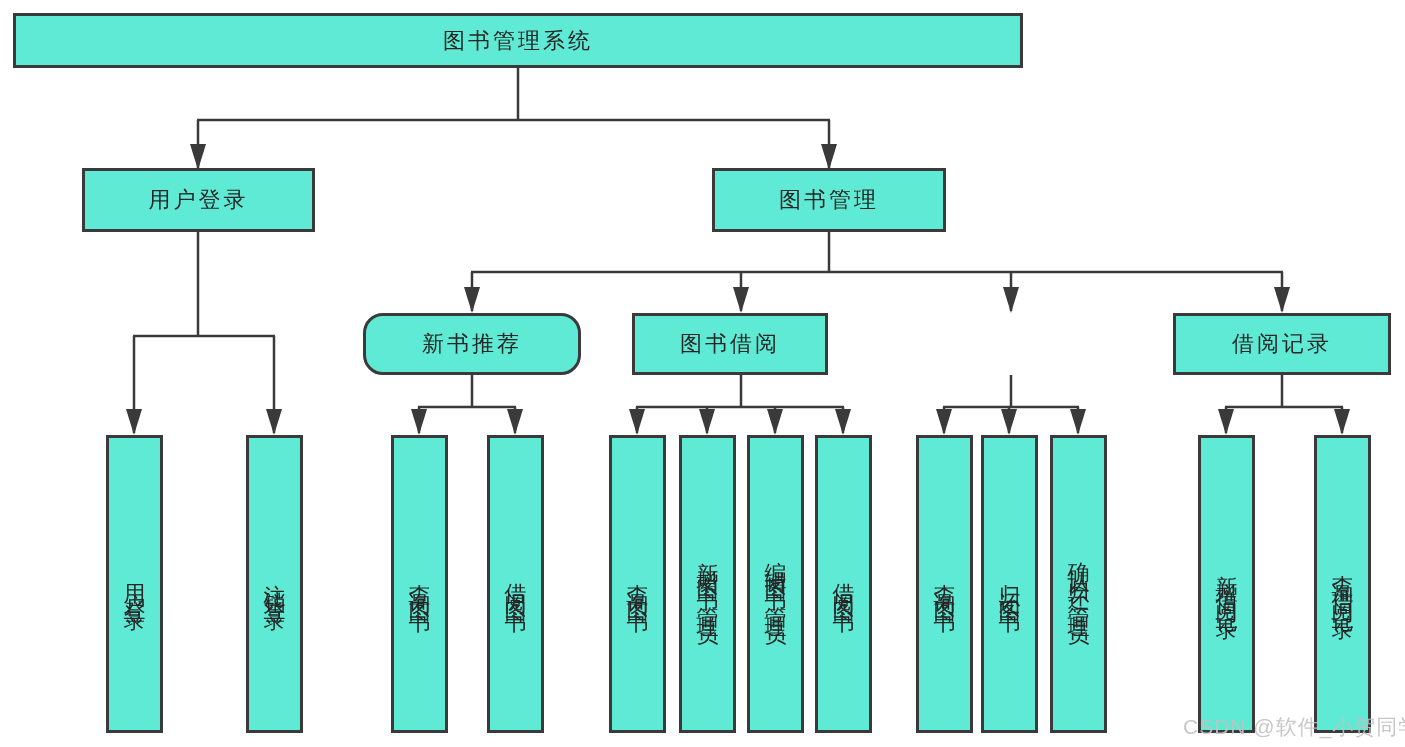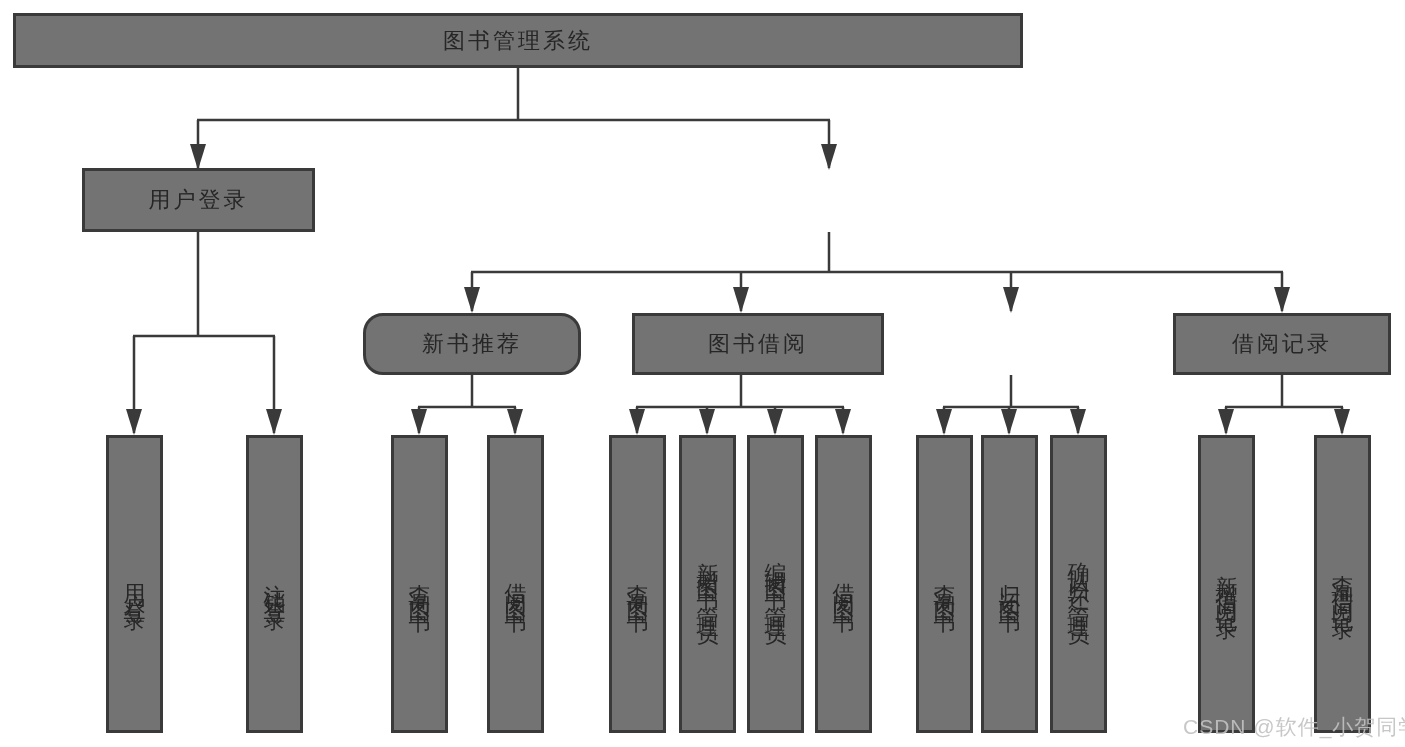--- a/index.html
+++ b/index.html
@@ -15,21 +15,21 @@
     background:var(--bg);
     font-family:"Liberation Sans","DejaVu Sans",sans-serif;
     overflow:hidden;
   }
   .connectors{position:absolute;left:0;top:0;z-index:1;}
   .connectors path.l{fill:none;stroke:var(--line);stroke-width:2.5;}
   .connectors path.arrow{fill:var(--line);stroke:none;}
   .box{
     position:absolute;
     box-sizing:border-box;
-    background:#737373;
+    background:#5eead4;
     border:3px solid var(--line);
     display:flex;align-items:center;justify-content:center;
     color:var(--text);
     z-index:2;
   }
   .h-label{font-size:22px;letter-spacing:3px;white-space:nowrap;}
   .leaf .v-label{
     writing-mode:vertical-rl;
     text-orientation:mixed;
     font-size:22px;
@@ -45,21 +45,21 @@
     letter-spacing:1px;
     color:var(--watermark);
     opacity:.9;
     white-space:nowrap;
   }
   
   .root-box{left:13px;top:13px;width:1010px;height:55px;}
   .b-user-login{left:82px;top:168px;width:233px;height:64px;}
   .b-book-mgmt{left:712px;top:168px;width:234px;height:64px;}
   .m-new-book{left:363px;top:313px;width:218px;height:62px;border-radius:20px;}
-  .m-book-borrow{left:632px;top:313px;width:252px;height:62px;}
+  .m-book-borrow{left:632px;top:313px;width:196px;height:62px;}
   .m-current-borrow{left:902px;top:313px;width:218px;height:62px;}
   .m-borrow-records{left:1173px;top:313px;width:218px;height:62px;}
   .leaf{top:435px;width:57px;height:298px;}
   .lf-0{left:106px;}  .lf-1{left:246px;}
   .lf-2{left:391px;}  .lf-3{left:487px;}
   .lf-4{left:609px;}  .lf-5{left:679px;}  .lf-6{left:747px;}  .lf-7{left:815px;}
   .lf-8{left:916px;}  .lf-9{left:981px;}  .lf-10{left:1050px;}
   .lf-11{left:1198px;} .lf-12{left:1314px;}
 </style>
 </head>
@@ -110,20 +110,23 @@
     </g>
   </svg>
 
   <div class="box root-box">
     <span class="h-label">图书管理系统</span>
   </div>
 
   <div class="box b-user-login">
     <span class="h-label">用户登录</span>
   </div>
+  <div class="box b-book-mgmt">
+    <span class="h-label">图书管理</span>
+  </div>
 
   <div class="box m-new-book">
     <span class="h-label">新书推荐</span>
   </div>
   <div class="box m-book-borrow">
     <span class="h-label">图书借阅</span>
   </div>
   <div class="box m-borrow-records">
     <span class="h-label">借阅记录</span>
   </div>

